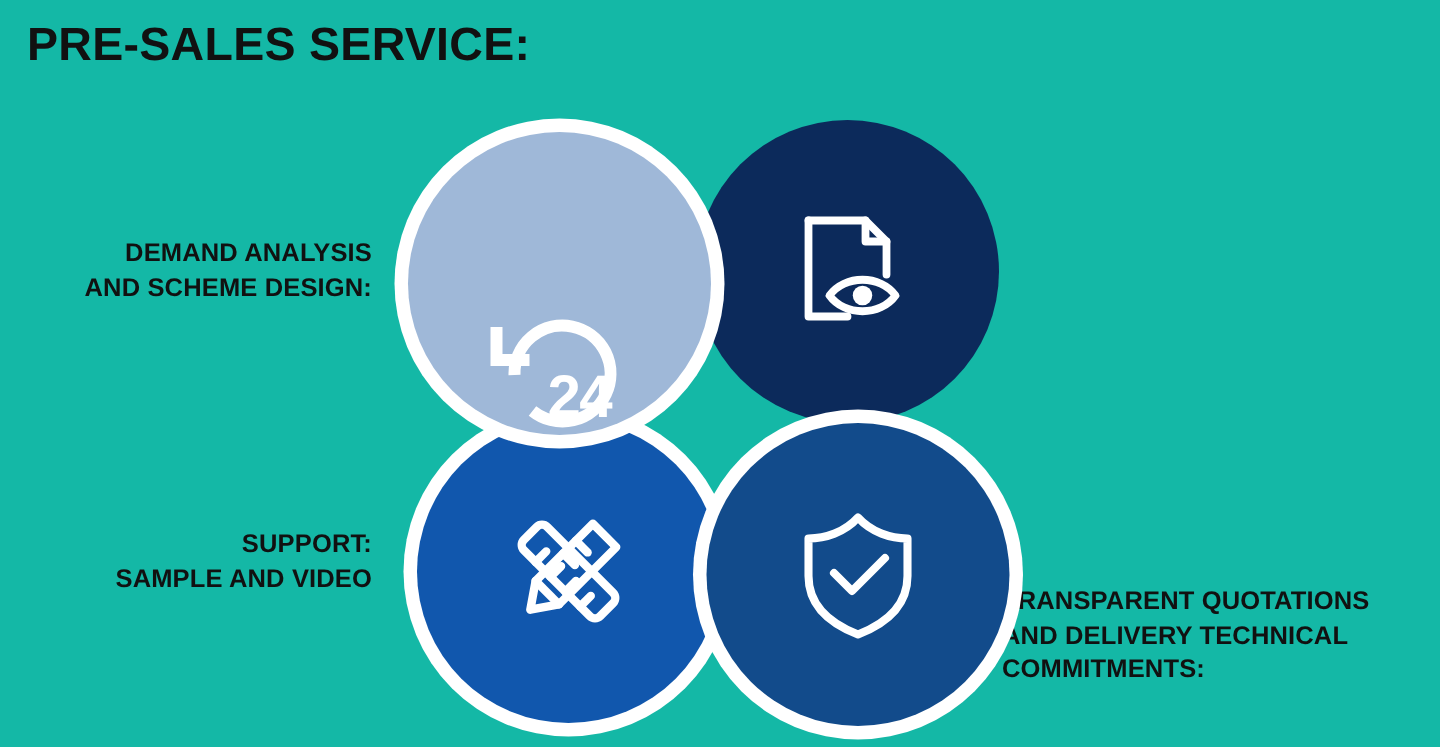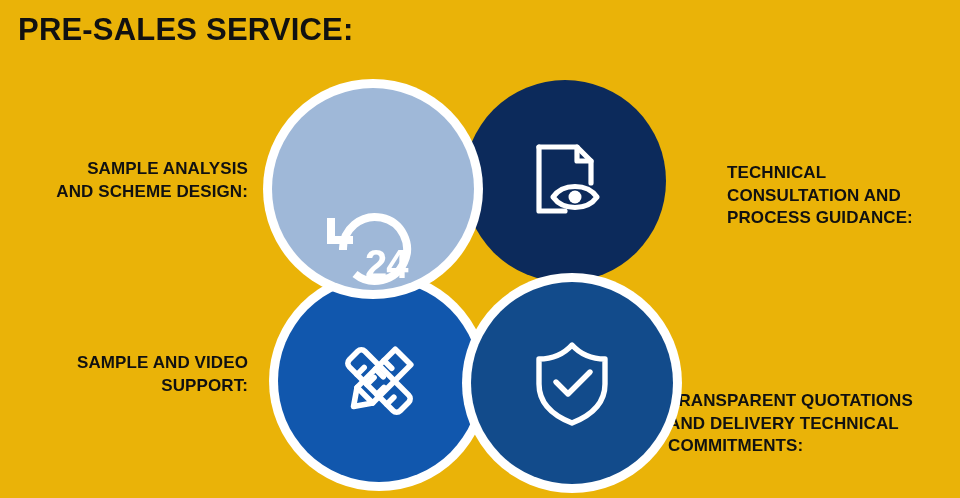--- a/index.html
+++ b/index.html
@@ -11,21 +11,21 @@
     width: 960px;
     height: 498px;
     background: #ffffff;
     font-family: "Liberation Sans", sans-serif;
     overflow: hidden;
   }
   .canvas {
     position: relative;
     width: 960px;
     height: 498px;
-    background: #eab308;
+    background: #14b8a6;
   }
 
   
   .title {
     position: absolute;
     left: 18px;
     top: 12px;
     font-size: 31px;
     font-weight: bold;
     letter-spacing: 0.2px;
@@ -79,34 +79,29 @@
   .lbl-transparent { left: 668px;  top: 342px; width: 292px; margin-top: 48px; }
 </style>
 </head>
 <body>
 
 <div class="canvas">
 
   <div class="title">PRE-SALES SERVICE:</div>
 
   <div class="label label-left lbl-demand">
-    <div>SAMPLE ANALYSIS</div>
+    <div>DEMAND ANALYSIS</div>
     <div>AND SCHEME DESIGN:</div>
   </div>
 
   <div class="label label-left lbl-sample">
+    <div>SUPPORT:</div>
     <div>SAMPLE AND VIDEO</div>
-    <div>SUPPORT:</div>
   </div>
 
-  <div class="label label-right lbl-technical">
-    <div>TECHNICAL</div>
-    <div>CONSULTATION AND</div>
-    <div>PROCESS GUIDANCE:</div>
-  </div>
 
   <div class="label label-right lbl-transparent">
     <div>TRANSPARENT QUOTATIONS</div>
     <div>AND DELIVERY TECHNICAL</div>
     <div>COMMITMENTS:</div>
   </div>
 
   <div class="cluster">
 
     <div class="circle c-tr" style="background:#0c2a5b;">

